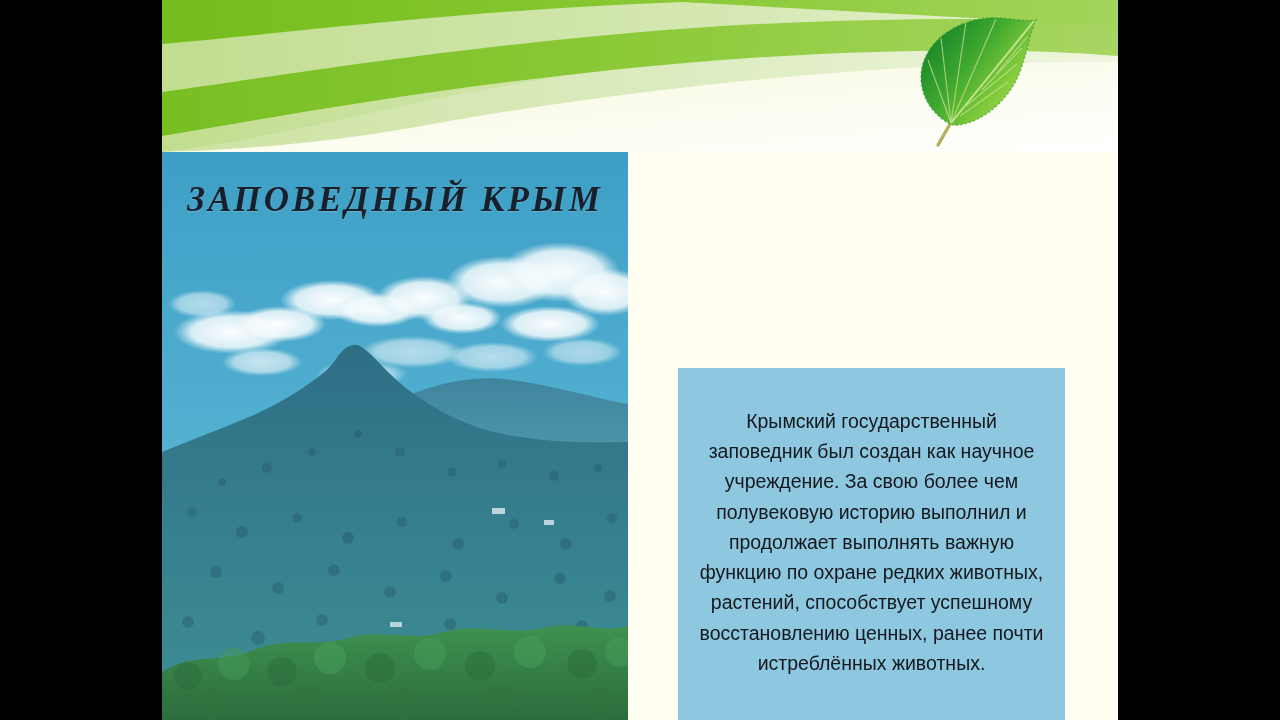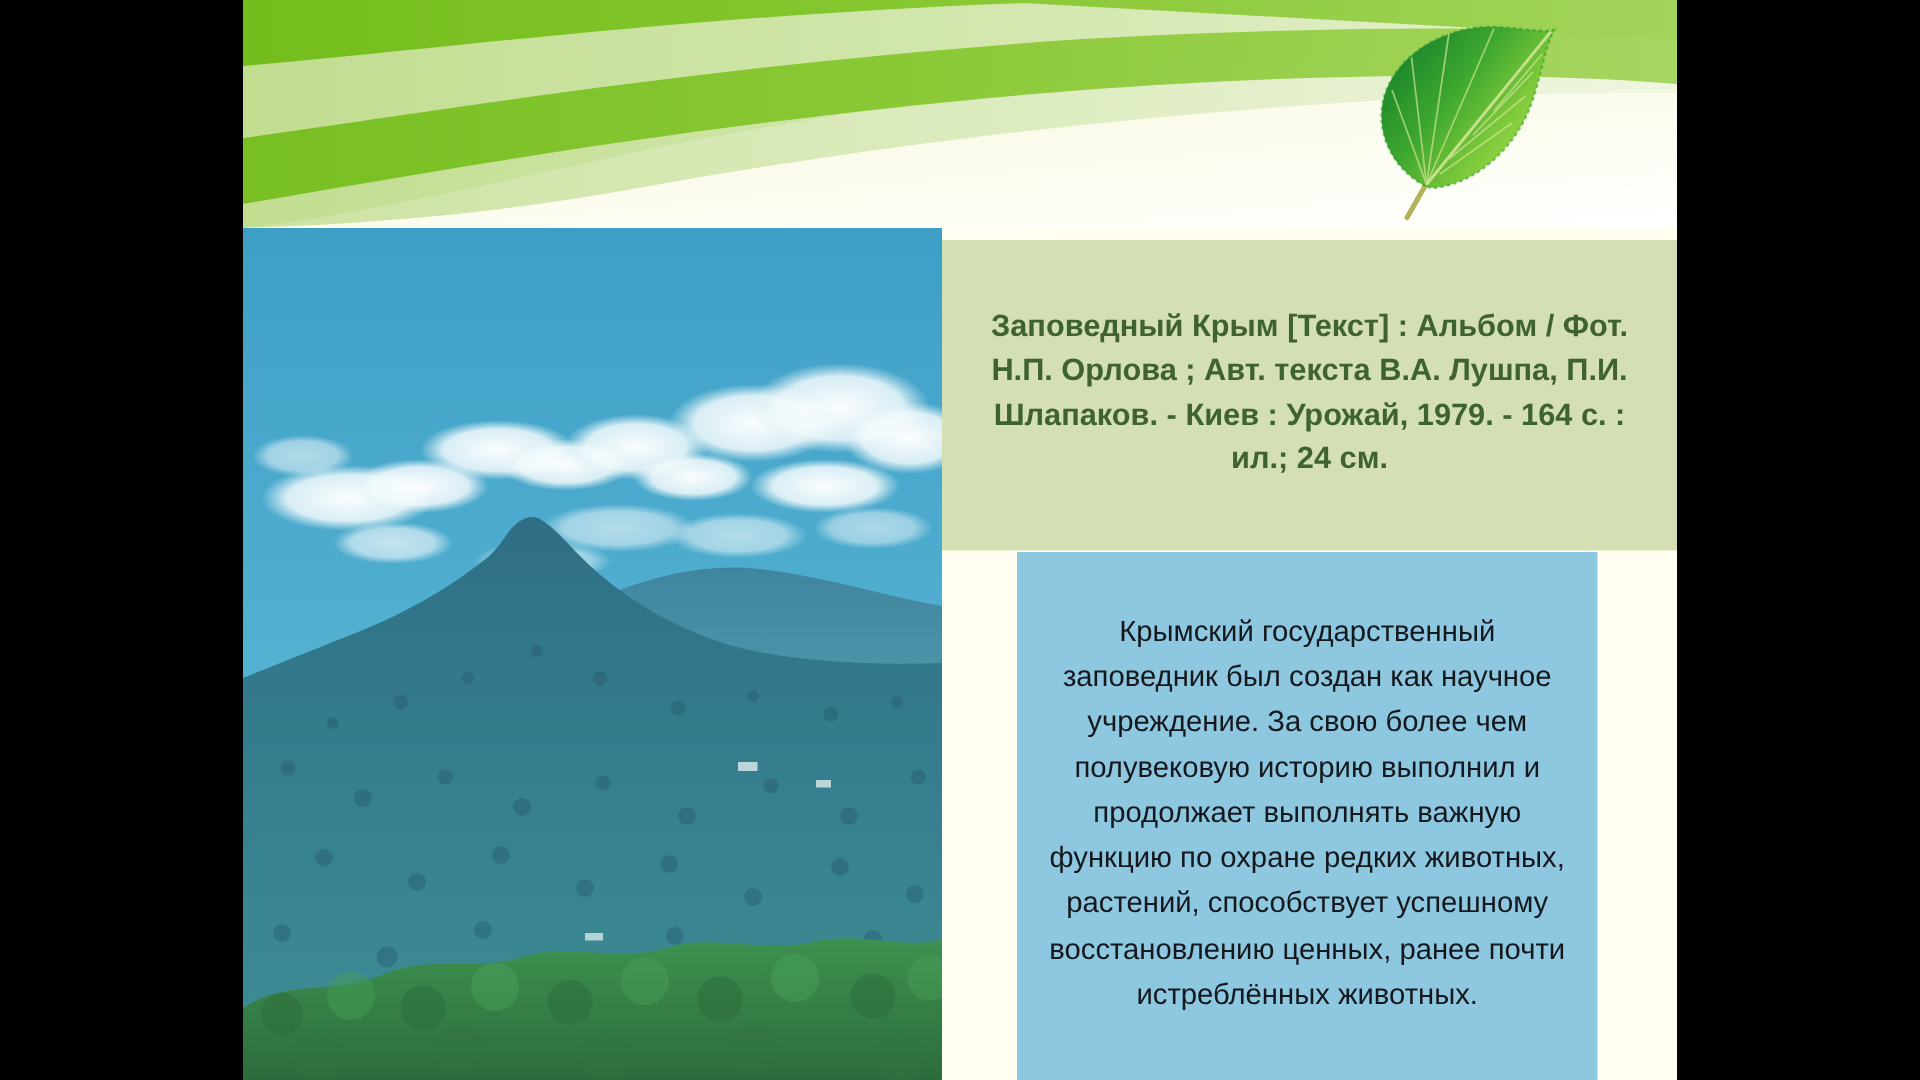--- a/index.html
+++ b/index.html
@@ -338,25 +338,23 @@
           <circle cx="420" cy="512" r="15" fill="#2C6C3C"></circle>
           <circle cx="458" cy="500" r="15" fill="#469D58"></circle>
           <circle cx="50" cy="552" r="16" fill="#31743F"></circle>
           <circle cx="144" cy="548" r="16" fill="#31743F"></circle>
           <circle cx="242" cy="552" r="16" fill="#31743F"></circle>
           <circle cx="340" cy="548" r="16" fill="#31743F"></circle>
           <circle cx="438" cy="552" r="16" fill="#31743F"></circle>
         </g>
       </svg>
 
+      <div class="book-title">ЗАПОВЕДНЫЙ КРЫМ</div>
     </div>
 
-    <div id="biblio-panel">
-      <div id="biblio-text">Заповедный Крым [Текст] : Альбом / Фот. Н.П. Орлова ; Авт. текста В.А. Лушпа, П.И. Шлапаков. - Киев : Урожай, 1979. - 164 с. : ил.; 24 см.</div>
-    </div>
 
     <div id="description-panel">
       <div id="description-text">Крымский государственный заповедник был создан как научное учреждение. За свою более чем полувековую историю выполнил и продолжает выполнять важную функцию по охране редких животных, растений, способствует успешному восстановлению ценных, ранее почти истреблённых животных.</div>
     </div>
 
   </div>
 
   <div class="letterbox left"></div>
   <div class="letterbox right"></div>
 

